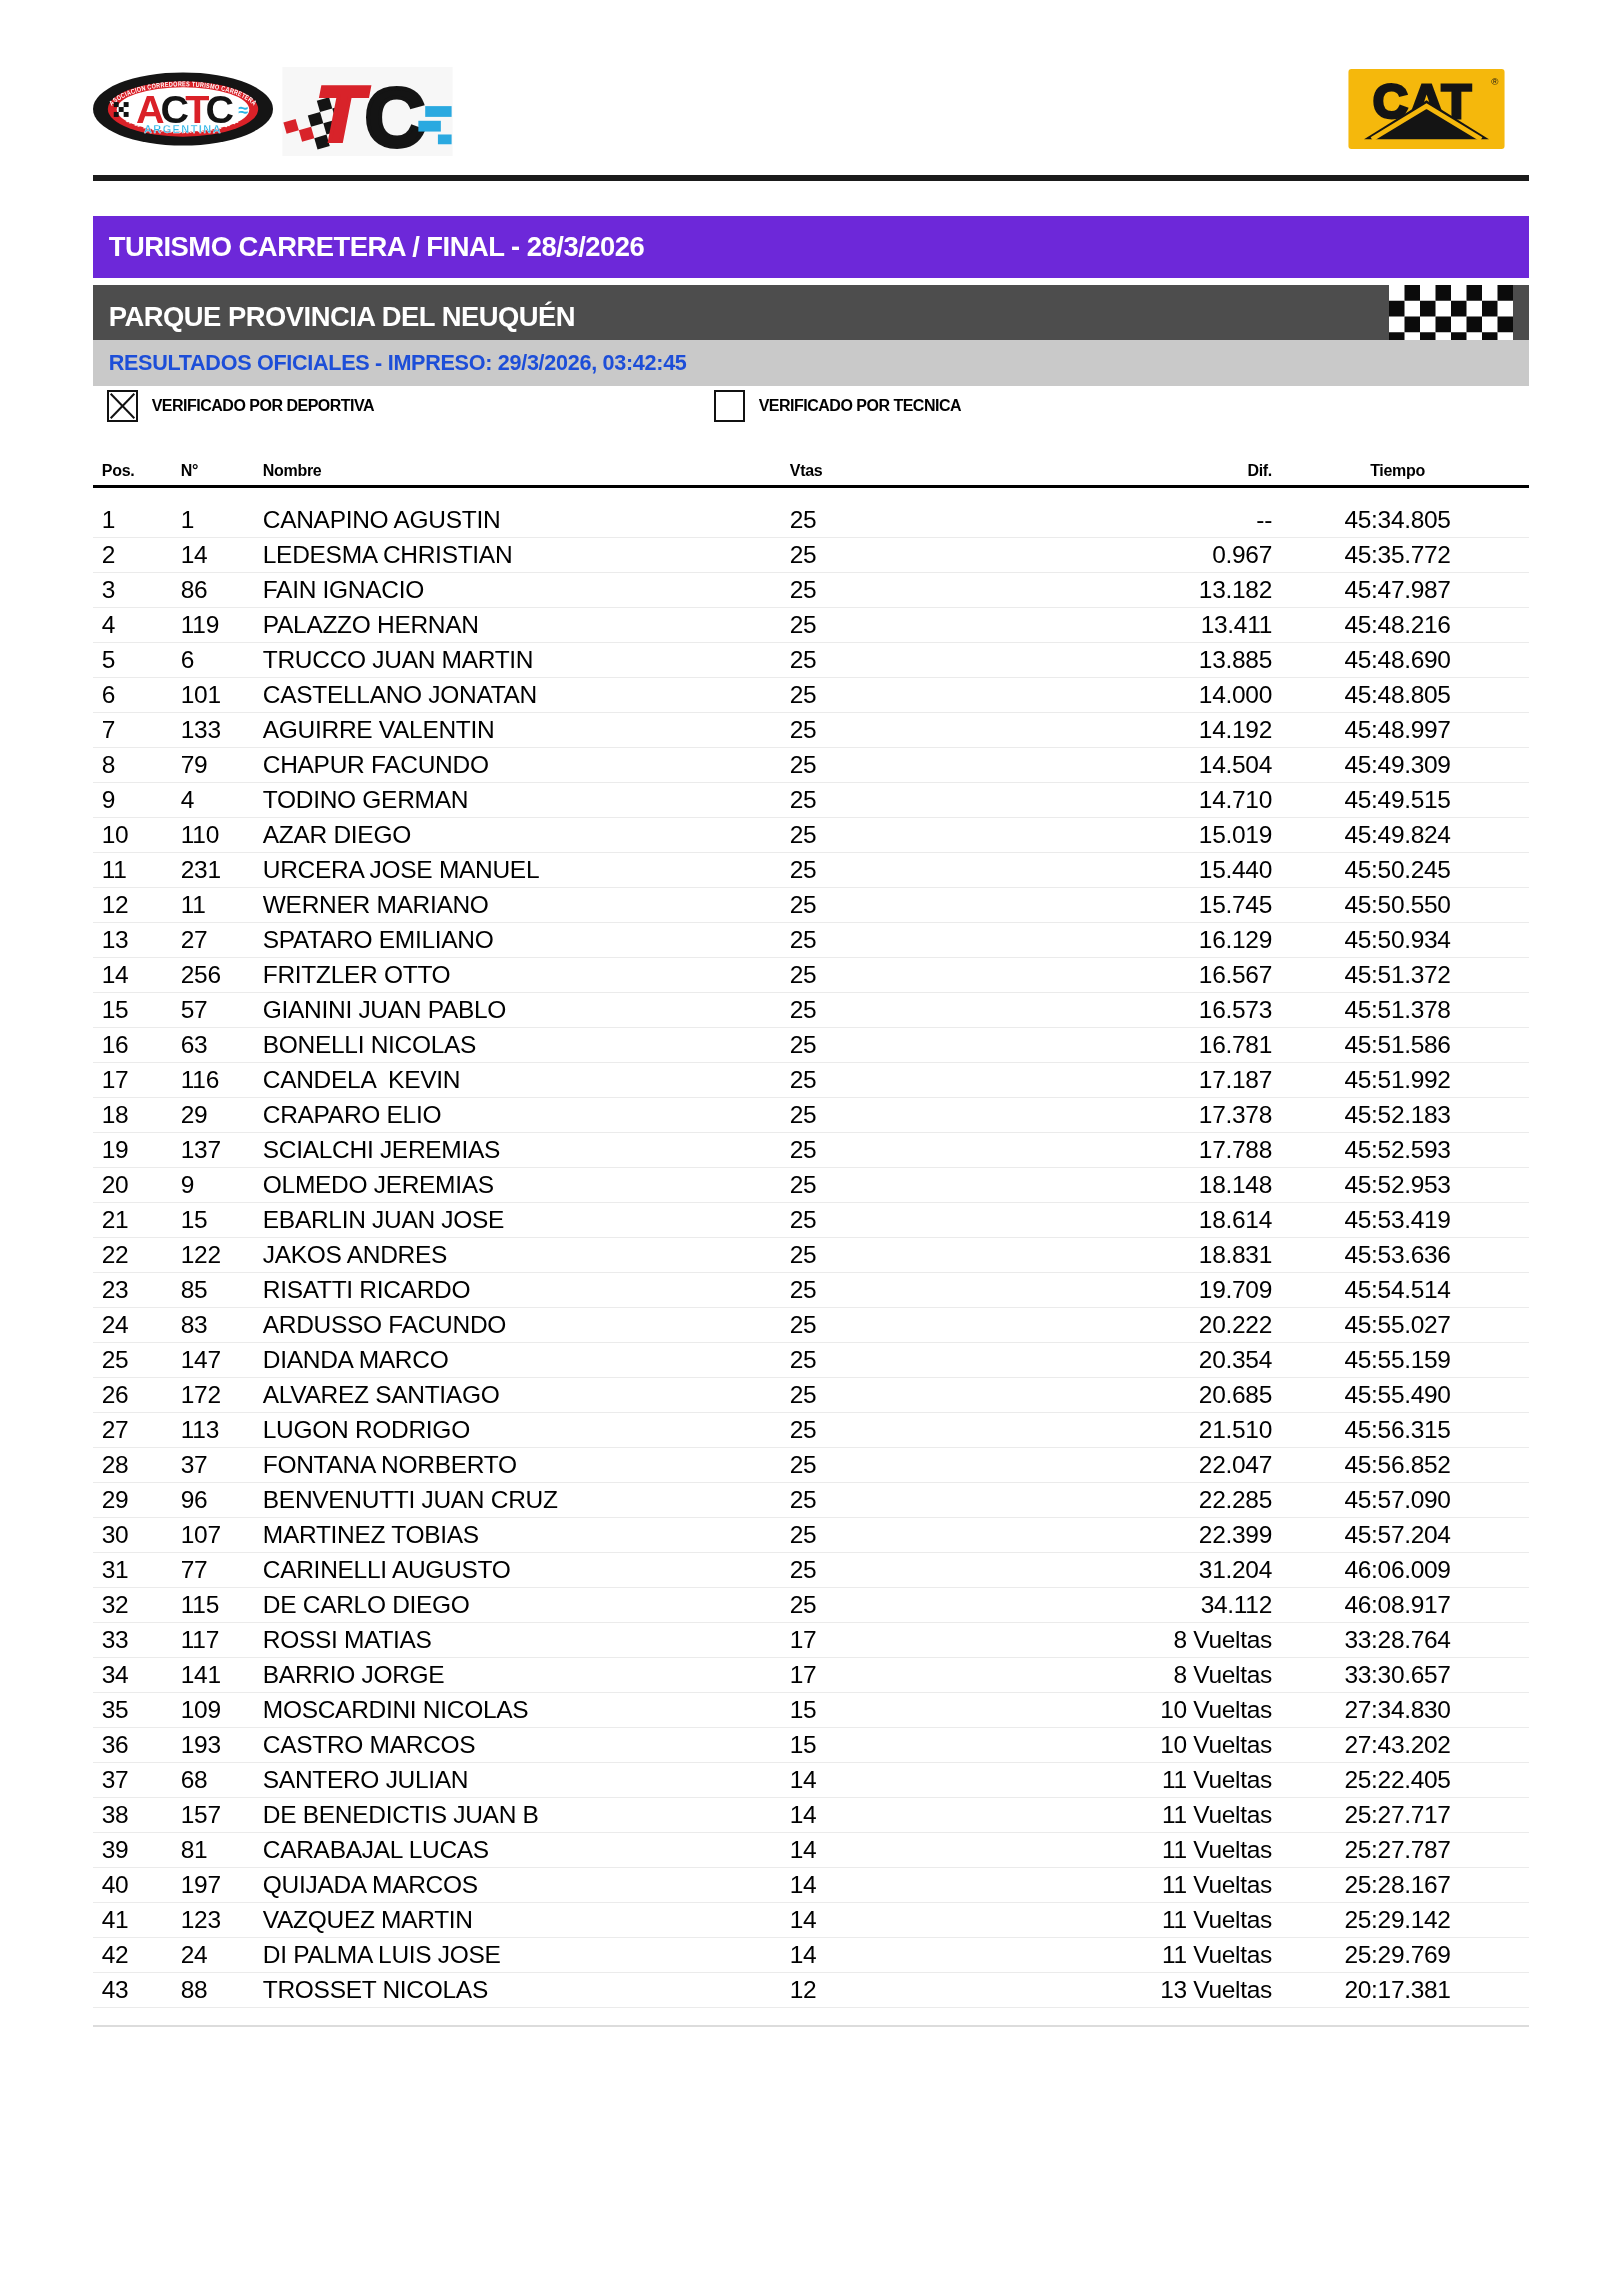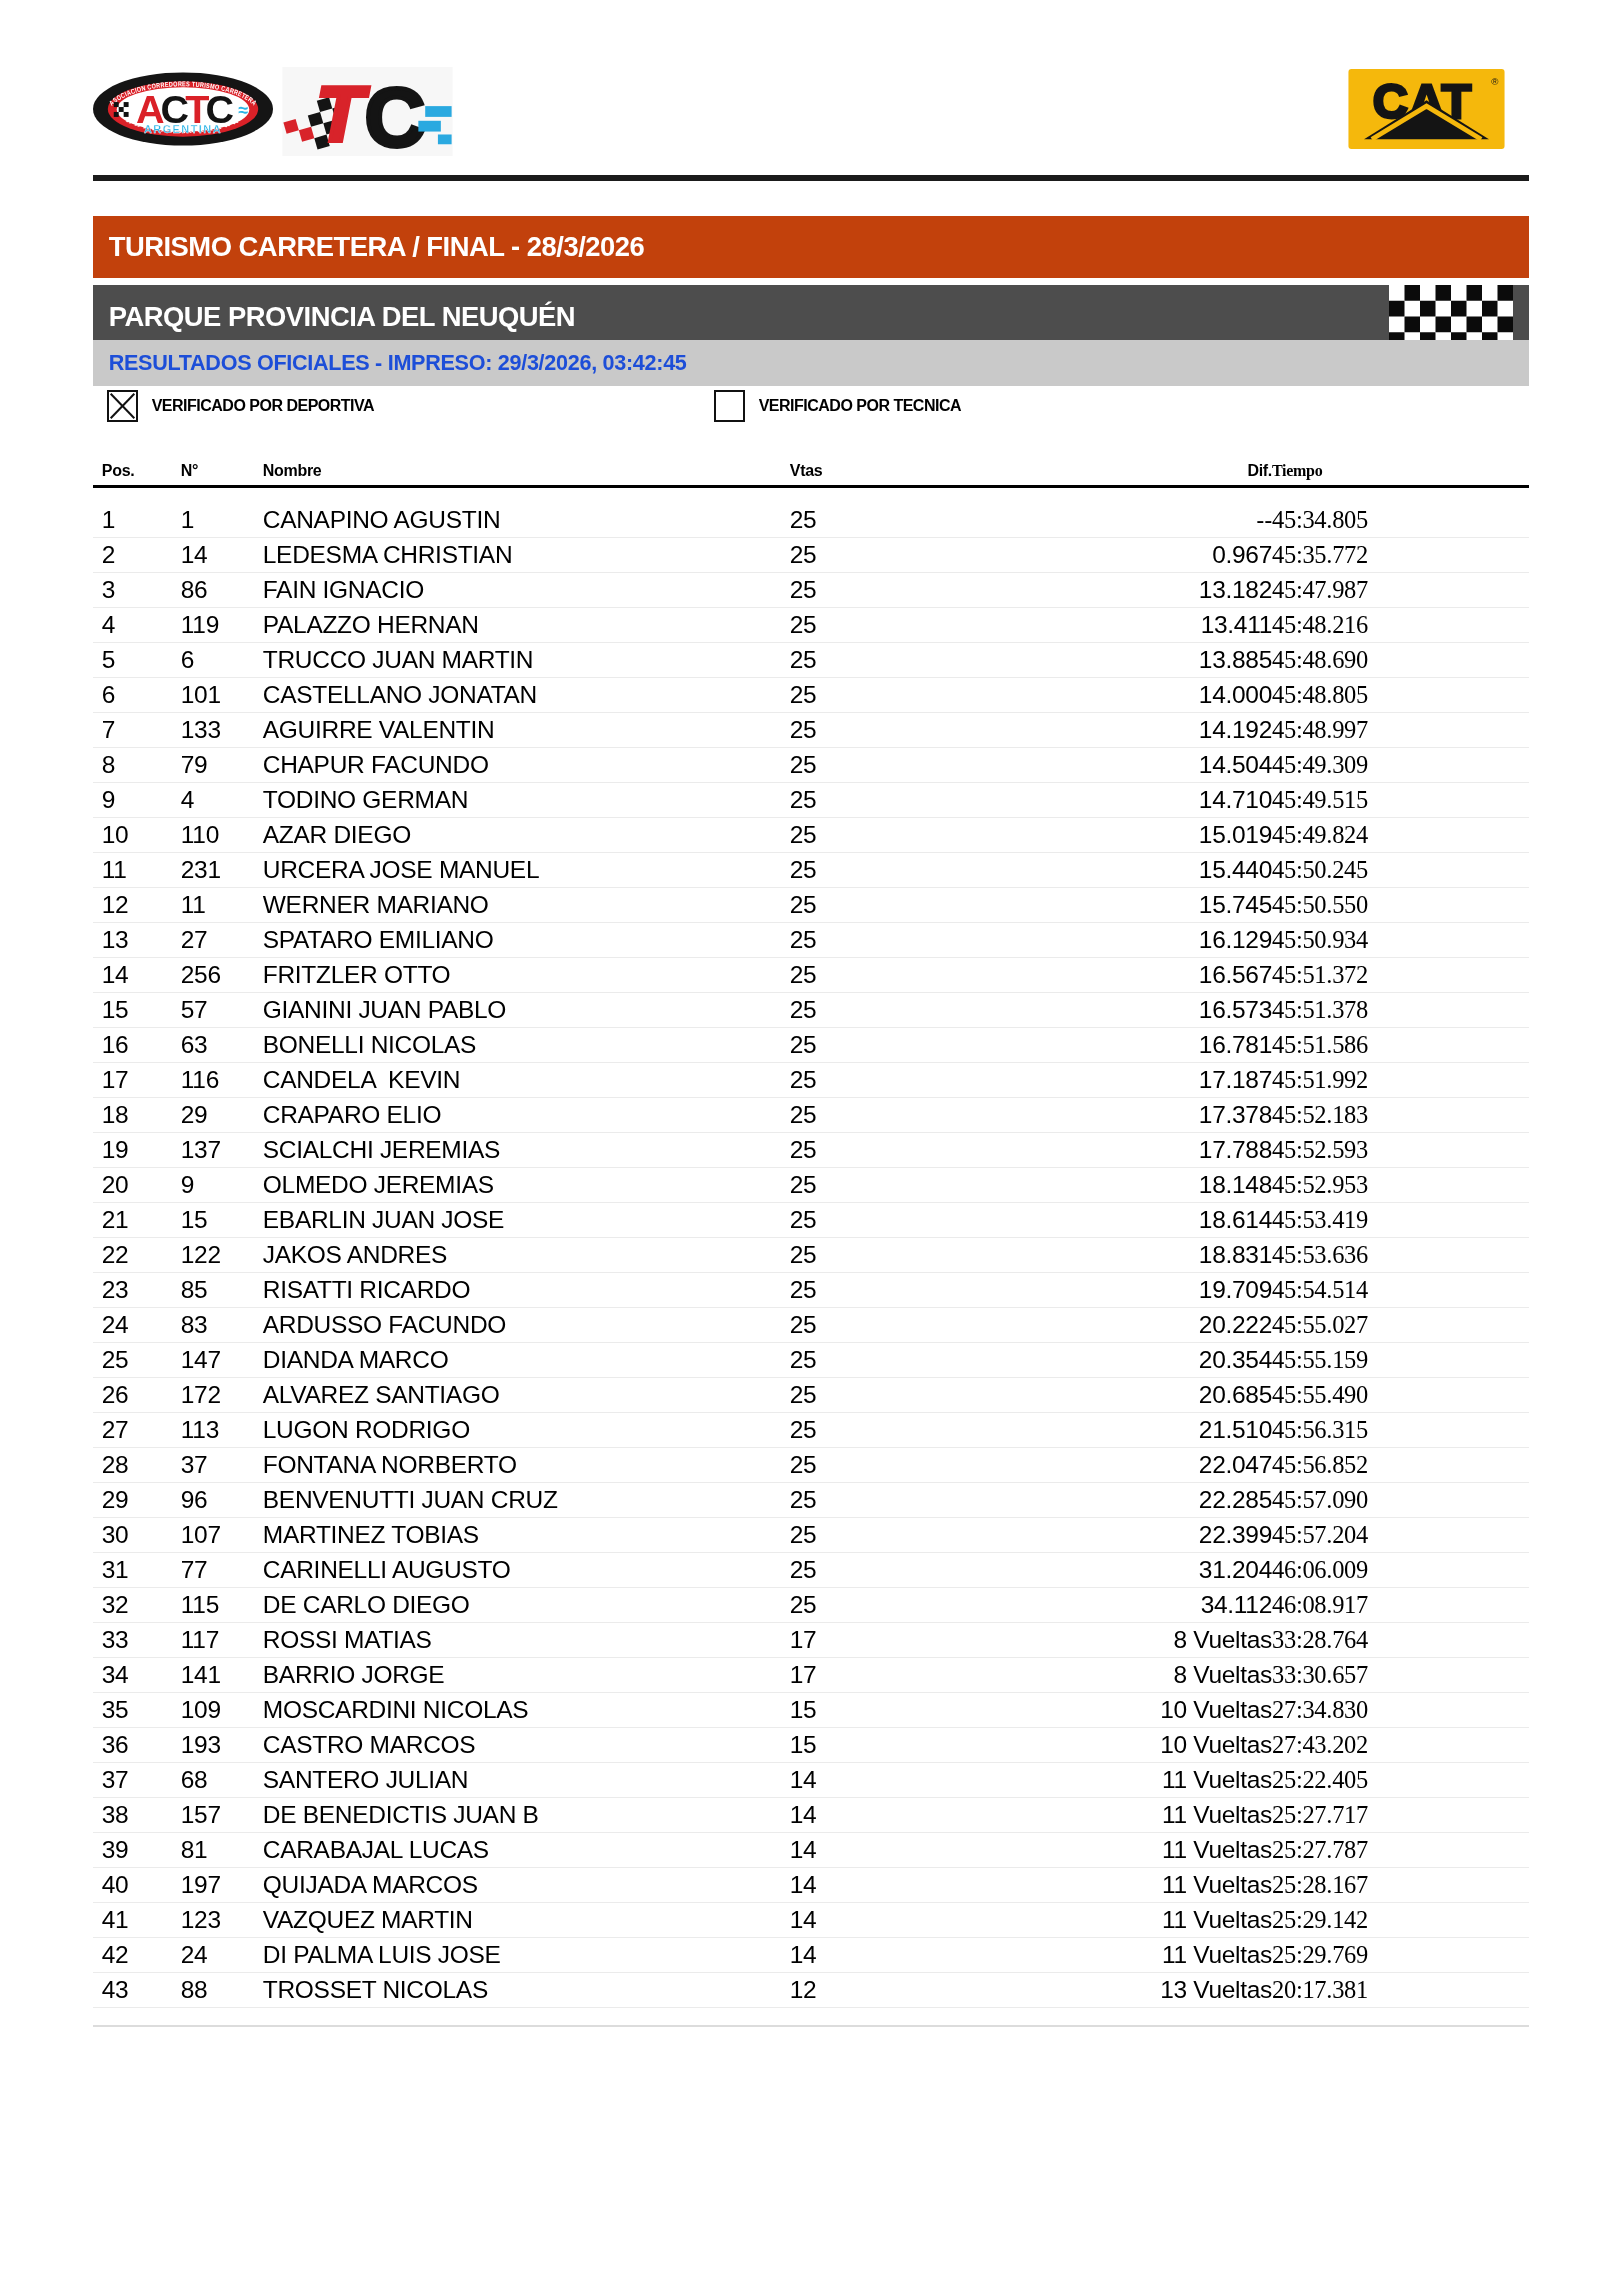--- a/index.html
+++ b/index.html
@@ -12,21 +12,21 @@
   .abs { position:absolute; }
 
   
   #actc-logo { left:92px; top:71px; width:182px; height:76px; }
   #tc-logo   { left:282px; top:67px; width:171px; height:89px; }
   #cat-logo  { left:1348px; top:69px; width:157px; height:80px; }
 
   
   .top-rule    { left:93px; top:175px; width:1436px; height:5.9px; background:#1b1b1b; }
   .bar         { left:93px; width:1436px; overflow:hidden; }
-  .bar-black   { top:216px; height:62px; background:#c2410c; }
+  .bar-black   { top:216px; height:62px; background:#6d28d9; }
   .bar-gray    { top:285px; height:63px; background:#4d4d4d; }
   .bar-light   { top:340px; height:46px; background:#c9c9c9; }
   .bar-black .bar-text, .bar-gray .bar-text {
     position:absolute; left:15.7px; top:0; color:#fff; font-weight:bold;
     font-size:27.4px; letter-spacing:-0.5px;
   }
   .bar-black .bar-text { line-height:62px; }
   .bar-gray  .bar-text { line-height:63px; }
   .bar-light .bar-text {
     position:absolute; left:15.7px; top:0; line-height:46px;
@@ -51,21 +51,21 @@
     letter-spacing:-0.3px; border-bottom:3.9px solid #000; padding-bottom:4.9px;
   }
   .rows-wrap { margin-top:14.7px; }
   .trow {
     height:35px; align-items:center; font-size:24.5px; letter-spacing:-0.3px;
     border-bottom:1px solid #ebebeb;
   }
   .cell.pos, .cell.num, .cell.name, .cell.vtas { text-align:left; padding-left:8.8px; }
   .cell.name { white-space:pre; }
   .cell.dif { text-align:right; }
-  .cell.tiempo { text-align:left; padding-right:4.9px;font-family:Liberation Serif, serif; }
+  .cell.tiempo { text-align:center; padding-right:4.9px; }
 
   .bottom-rule { left:93px; top:2025px; width:1436px; height:2px; background:#dcdcdc; }
 </style>
 </head>
 <body>
 
 <svg class="abs" id="actc-logo" viewBox="0 0 184 76">
   <ellipse cx="92" cy="38" rx="91" ry="37" fill="#151515"></ellipse>
   <ellipse cx="92" cy="38" rx="76" ry="28" fill="#da2128"></ellipse>
   <ellipse cx="92" cy="38.5" rx="67" ry="22.5" fill="#ffffff"></ellipse>

